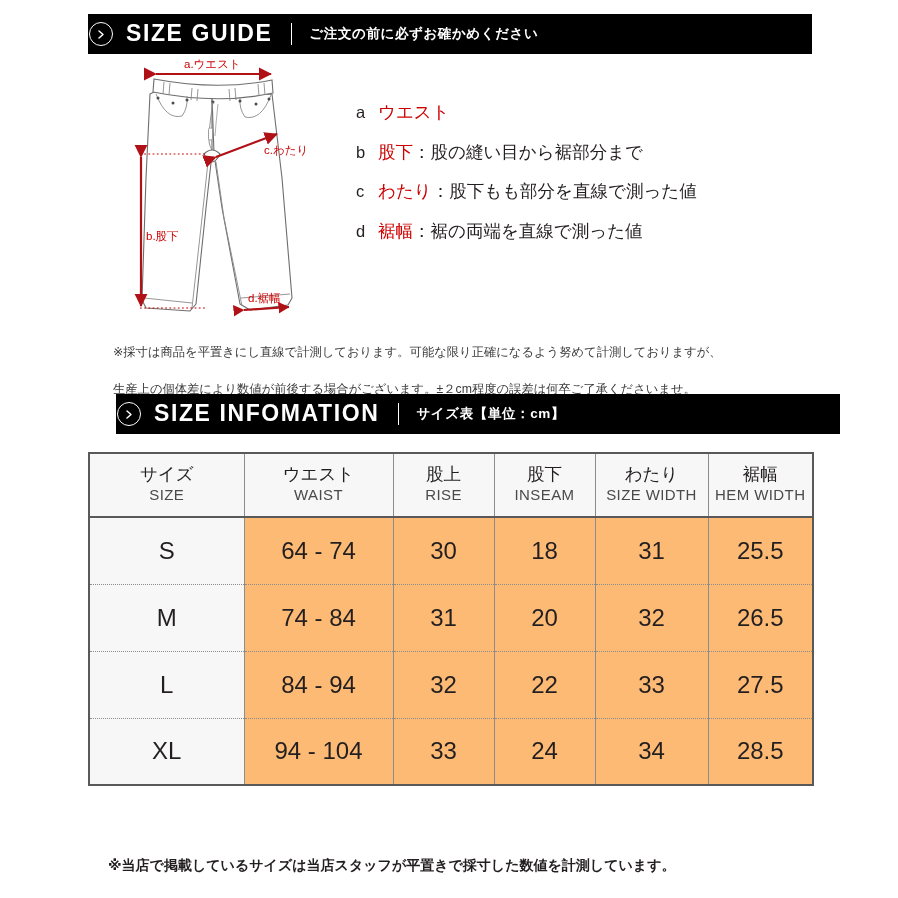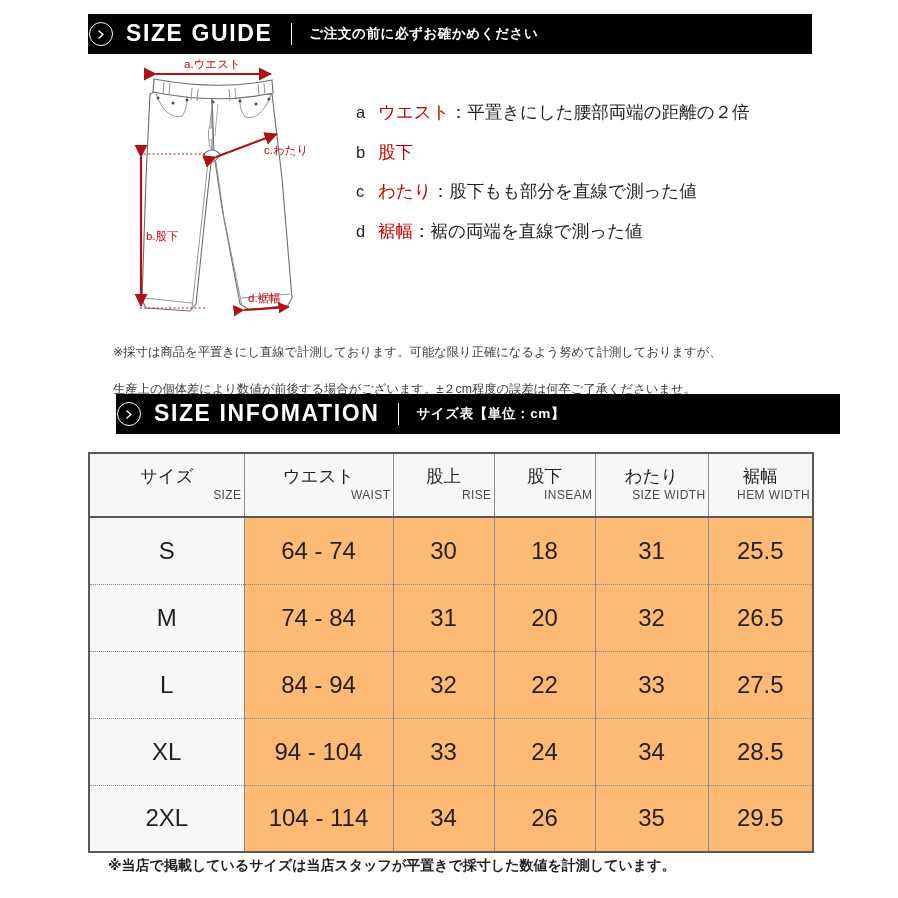--- a/index.html
+++ b/index.html
@@ -154,26 +154,25 @@
     font-weight: normal;
   }
   .th-jp {
     display: block;
     font-size: 17.5px;
     color: #231f20;
     line-height: 1.15;
   }
   .th-en {
     display: block;
-    font-size: 12px;
+    font-size: 15px;
     color: #4a4a4a;
     letter-spacing: 0.4px;
     margin-top: 3px;
     line-height: 1.1;
-    text-align: right;
   }
   #size-table tbody tr { height: 67px; }
   #size-table tbody tr + tr td {
     border-top: 1px dotted #8c8c8c;
   }
   #size-table tbody td {
     font-size: 24px;
     color: #231f20;
     background: #fdba74;
     font-weight: normal;
@@ -283,25 +282,25 @@
       <text x="14" y="182" font-family="'Liberation Sans',sans-serif" font-size="11.5" fill="#cc0000">b.股下</text>
       <text x="132" y="96" font-family="'Liberation Sans',sans-serif" font-size="11.5" fill="#cc0000">c.わたり</text>
       <text x="116" y="244" font-family="'Liberation Sans',sans-serif" font-size="11.5" fill="#cc0000">d.裾幅</text>
     </svg>
   </div>
 
   <div id="legend-list">
     <div class="legend-row">
       <span class="legend-key">a</span>
       <span class="legend-term">ウエスト</span>
-      <span class="legend-desc">：平置きにした腰部両端の距離の２倍</span>
     </div>
     <div class="legend-row">
       <span class="legend-key">b</span>
       <span class="legend-term">股下</span>
+      <span class="legend-desc">：股の縫い目から裾部分まで</span>
     </div>
     <div class="legend-row">
       <span class="legend-key">c</span>
       <span class="legend-term">わたり</span>
       <span class="legend-desc">：股下もも部分を直線で測った値</span>
     </div>
     <div class="legend-row">
       <span class="legend-key">d</span>
       <span class="legend-term">裾幅</span>
       <span class="legend-desc">：裾の両端を直線で測った値</span>
@@ -388,24 +387,16 @@
       <td>27.5</td>
     </tr>
     <tr>
       <td class="size-cell">XL</td>
       <td>94 - 104</td>
       <td>33</td>
       <td>24</td>
       <td>34</td>
       <td>28.5</td>
     </tr>
-    <tr>
-      <td class="size-cell">2XL</td>
-      <td>104 - 114</td>
-      <td>34</td>
-      <td>26</td>
-      <td>35</td>
-      <td>29.5</td>
-    </tr>
   </tbody>
 </table>
 
 <div id="footer-note">※当店で掲載しているサイズは当店スタッフが平置きで採寸した数値を計測しています。</div>
 
 </body></html>

